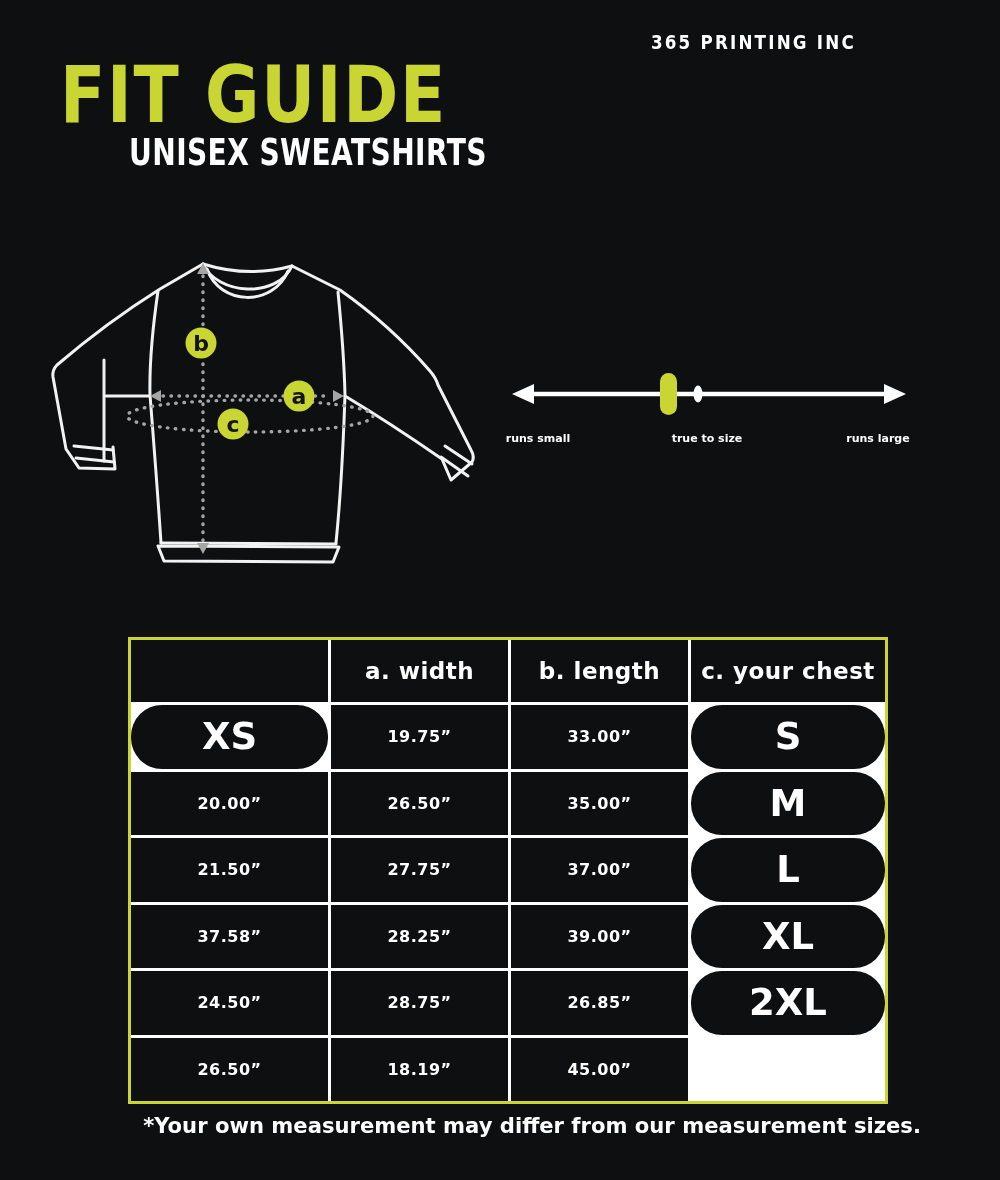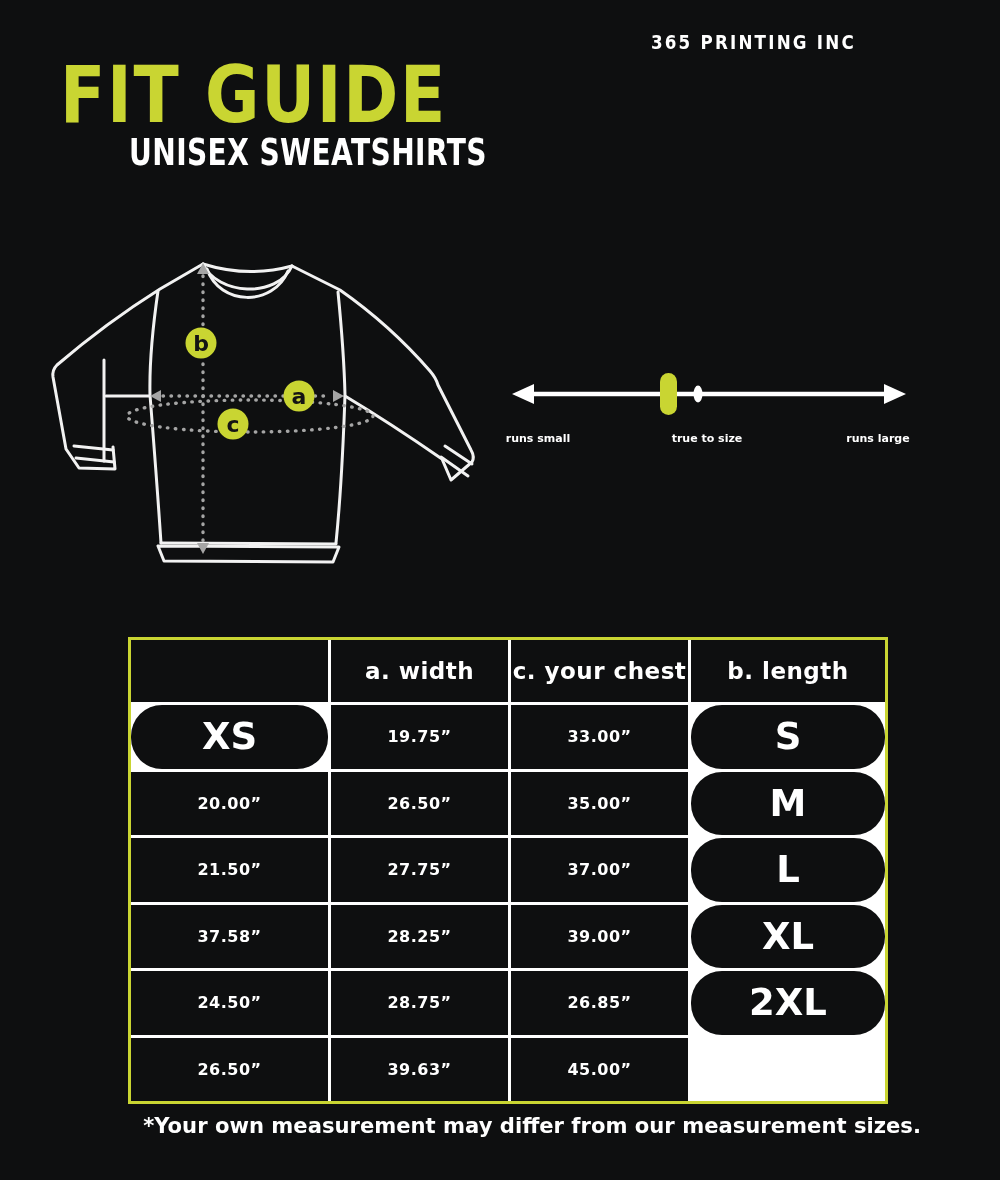--- a/index.html
+++ b/index.html
@@ -152,22 +152,22 @@
       <ellipse cx="198" cy="54" rx="4.5" ry="8.5" fill="#ffffff"></ellipse>
     </svg>
     <div class="scale-label pos-left">runs small</div>
     <div class="scale-label pos-center">true to size</div>
     <div class="scale-label pos-right">runs large</div>
   </div>
 
   <div class="size-table">
       <div class="cell head"></div>
       <div class="cell head">a. width</div>
+      <div class="cell head">b. length</div>
       <div class="cell head">c. your chest</div>
-      <div class="cell head">b. length</div>
       <div class="cell size">XS</div>
       <div class="cell val">19.75”</div>
       <div class="cell val">33.00”</div>
       <div class="cell size">S</div>
       <div class="cell val">20.00”</div>
       <div class="cell val">26.50”</div>
       <div class="cell val">35.00”</div>
       <div class="cell size">M</div>
       <div class="cell val">21.50”</div>
       <div class="cell val">27.75”</div>
@@ -175,19 +175,19 @@
       <div class="cell size">L</div>
       <div class="cell val">37.58”</div>
       <div class="cell val">28.25”</div>
       <div class="cell val">39.00”</div>
       <div class="cell size">XL</div>
       <div class="cell val">24.50”</div>
       <div class="cell val">28.75”</div>
       <div class="cell val">26.85”</div>
       <div class="cell size">2XL</div>
       <div class="cell val">26.50”</div>
-      <div class="cell val">39.63”</div>
+      <div class="cell val">18.19”</div>
       <div class="cell val">45.00”</div>
     </div>
 
   <div class="footnote">*Your own measurement may differ from our measurement sizes.</div>
 
 </div>
 
 </body></html>

